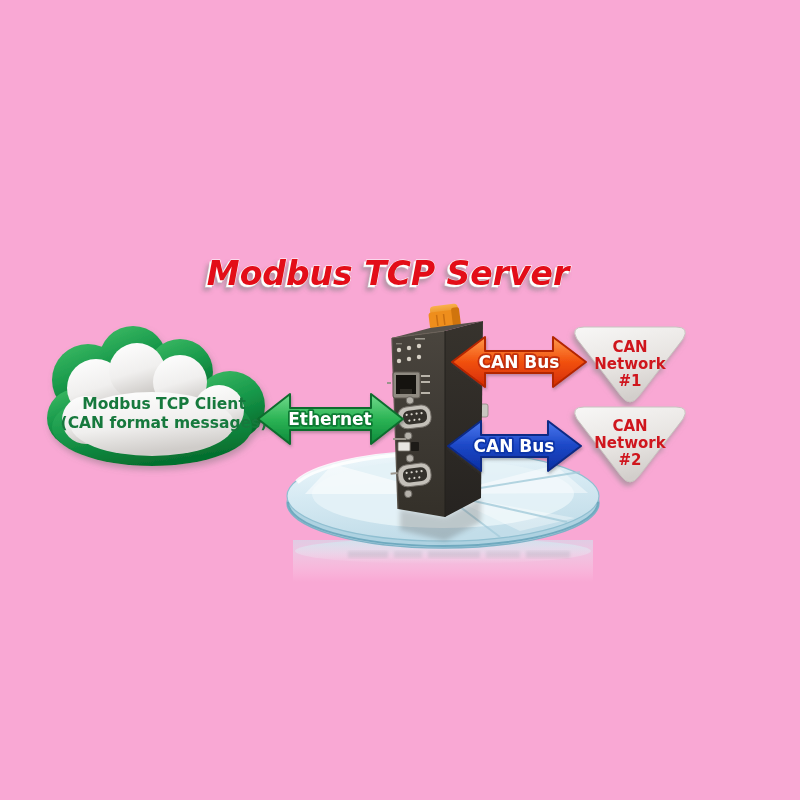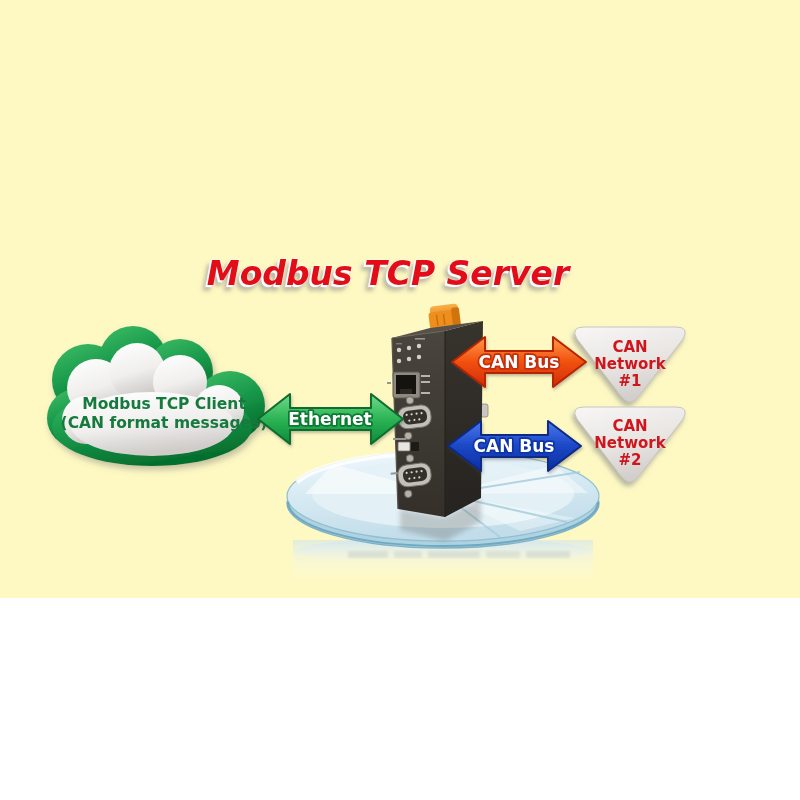--- a/index.html
+++ b/index.html
@@ -1,16 +1,16 @@
 <!DOCTYPE html>
 <html><head>
 <meta charset="utf-8">
 <style>
   html,body{margin:0;padding:0;background:#ffffff;}
-  .stage{position:relative;width:800px;height:598px;background:#fef9c3;overflow:hidden;
+  .stage{position:relative;width:800px;height:800px;background:#f9a8d4;overflow:hidden;
          font-family:"DejaVu Sans","Liberation Sans",sans-serif;}
   svg{position:absolute;top:0;left:0;}
   text{font-family:"DejaVu Sans","Liberation Sans",sans-serif;}
   .title-text{font-weight:bold;font-style:italic;font-size:33px;}
   .cloud-text{font-weight:bold;font-size:15.5px;}
   .arrow-label{font-weight:bold;font-size:17px;paint-order:stroke;stroke-linejoin:round;}
   .tri-label{font-weight:bold;font-size:15px;}
 </style>
 </head>
 <body>

